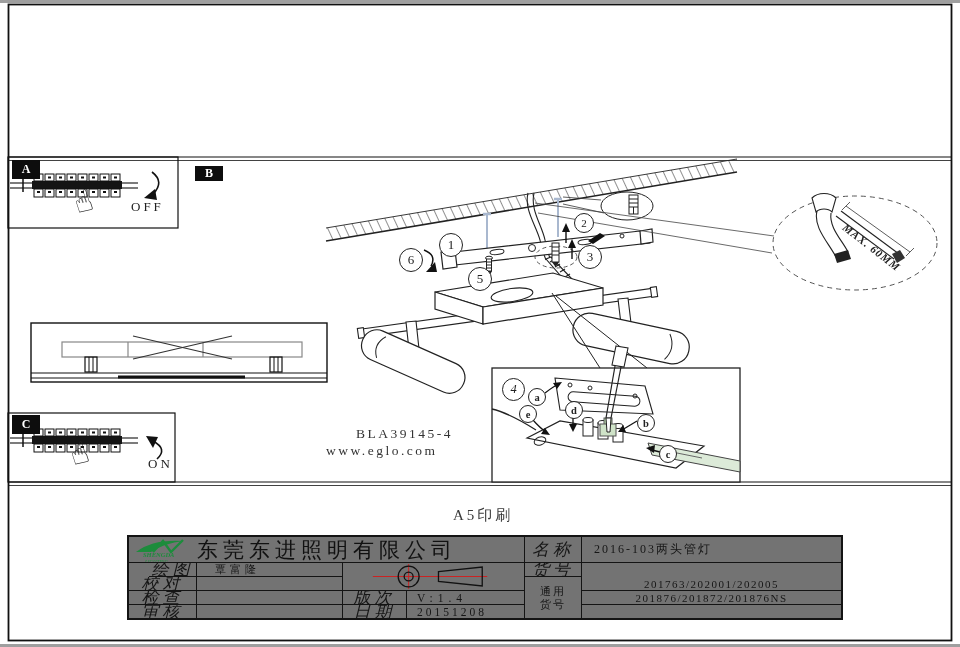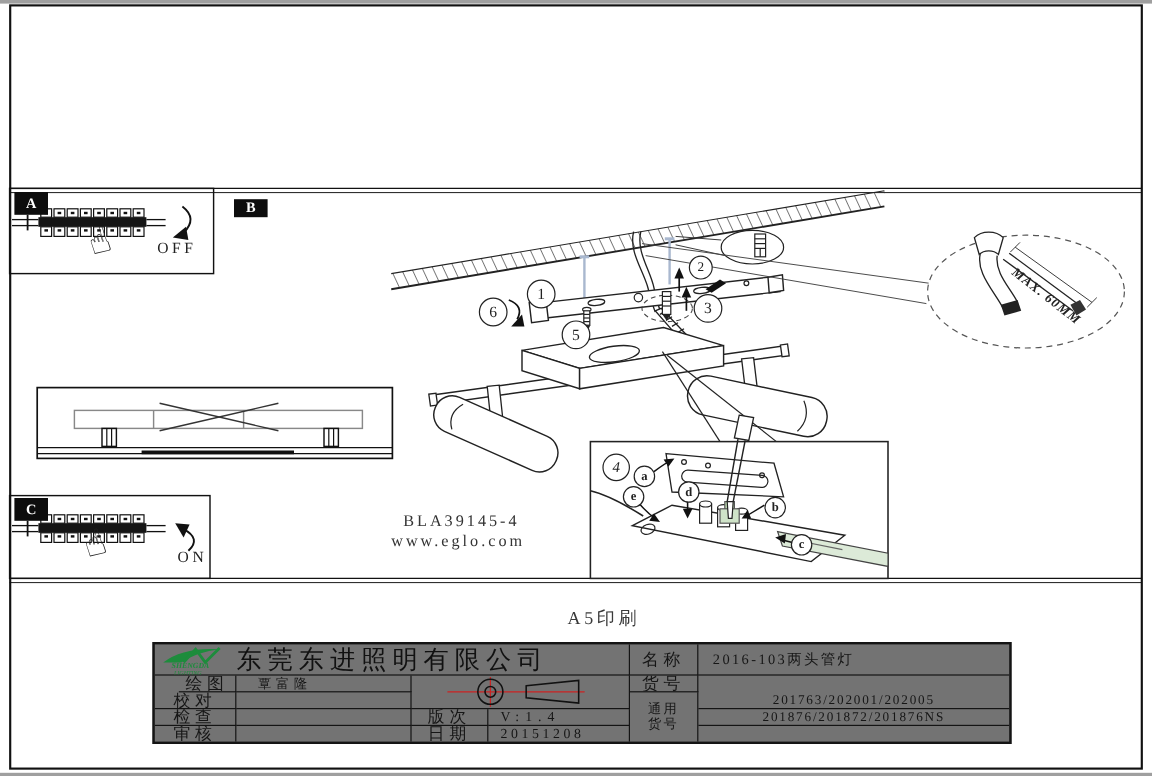--- a/index.html
+++ b/index.html
@@ -20,21 +20,21 @@
   .codetxt{letter-spacing:2.5px;font-size:13.5px;color:#333;}
   .a5{letter-spacing:3px;font-size:15px;color:#3a3a3a;}
   .maxnote{font-size:11px;font-weight:bold;font-style:italic;letter-spacing:1px;transform:rotate(38deg);transform-origin:left top;color:#222;}
   
   .tblock{position:absolute;left:127px;top:535px;width:716px;height:85px;z-index:3;background:#737373;
       border:2px solid #141414;box-sizing:border-box;display:grid;
       grid-template-columns:68px 146px 64px 118px 57px 259px;
       grid-template-rows:26px 14px 14px 14px 13px;}
   .tc{display:flex;align-items:center;box-sizing:border-box;overflow:hidden;white-space:nowrap;color:#161616;}
   .bR{border-right:1.5px solid #141414;} .bB{border-bottom:1.5px solid #141414;}
-  .lab{justify-content:center;font-size:14px;letter-spacing:4px;}
+  .lab{justify-content:center;font-size:17px;letter-spacing:4px;font-style:italic;}
   .val{font-size:11px;}
   .cen{justify-content:center;}
   .company-cell{padding-left:4px;}
   .company{font-size:21px;letter-spacing:5px;color:#111;}
   .namev{font-size:12px;letter-spacing:2px;padding-left:12px;}
   .numv{letter-spacing:1.5px;}
   .comlab{flex-direction:column;justify-content:center;font-size:11px;letter-spacing:2px;line-height:13px;}
   .verv{padding-left:10px;letter-spacing:5px;font-size:11.5px;}
   .datev{padding-left:10px;letter-spacing:3px;font-size:11.5px;}
   .drawv{padding-left:18px;letter-spacing:4px;}
@@ -286,23 +286,23 @@
 <div class="plabel" style="left:12px;top:415px;width:28px;height:19px;">
       <span>C</span>
     </div>
 
 <div class="hand" style="left:74px;top:184px;transform:rotate(-18deg);">☝</div>
 <div class="hand" style="left:70px;top:436px;transform:rotate(-18deg);">☝</div>
 
 <div class="ov switchtxt" style="left:131px;top:199px;">OFF</div>
 <div class="ov switchtxt" style="left:148px;top:456px;">ON</div>
 
-<div class="ov codetxt" style="left:336px;top:426px;">BLA39145-4</div>
+<div class="ov codetxt" style="left:356px;top:426px;">BLA39145-4</div>
 <div class="ov codetxt" style="left:326px;top:443px;">www.eglo.com</div>
-<div class="ov a5" style="left:473px;top:506px;">A5印刷</div>
+<div class="ov a5" style="left:453px;top:506px;">A5印刷</div>
 <div class="ov maxnote" style="left:848px;top:221px;">MAX. 60MM</div>
 
 <div class="mk num" style="left:439px;top:233px;">1</div>
 <div class="mk num sm" style="left:574px;top:213px;">2</div>
 <div class="mk num" style="left:578px;top:245px;">3</div>
 <div class="mk num" style="left:468px;top:267px;">5</div>
 <div class="mk num" style="left:399px;top:248px;">6</div>
 <div class="mk det" style="left:502px;top:378px;">4</div>
 <div class="mk let" style="left:528px;top:388px;">a</div>
 <div class="mk let" style="left:637px;top:414px;">b</div>

